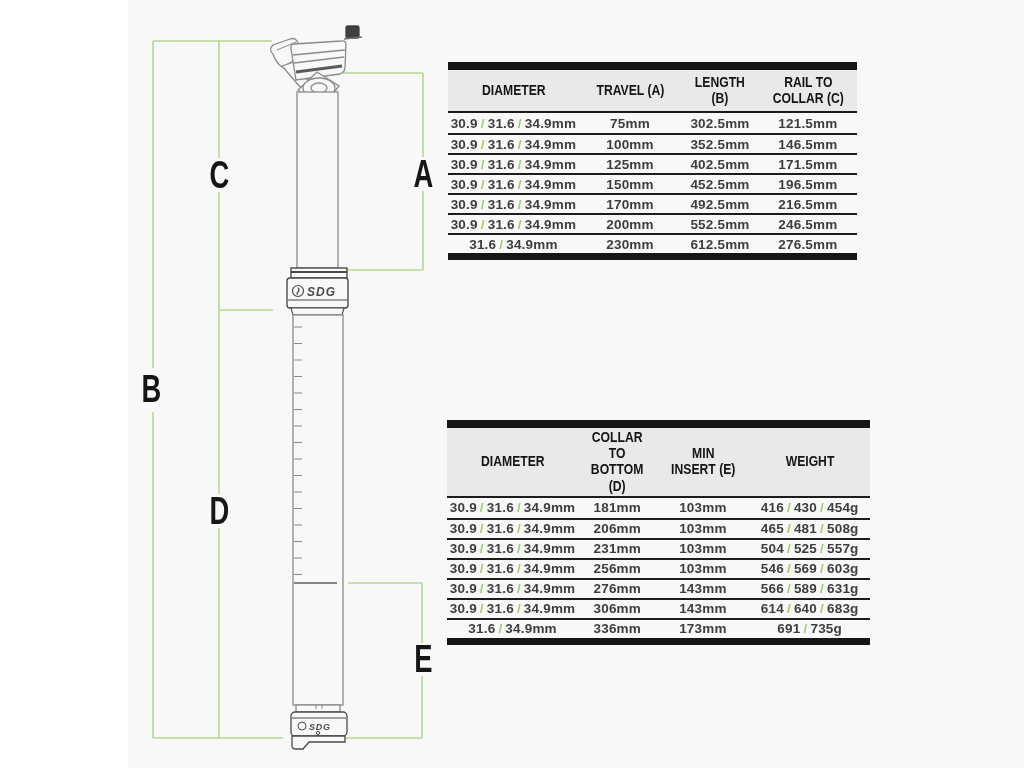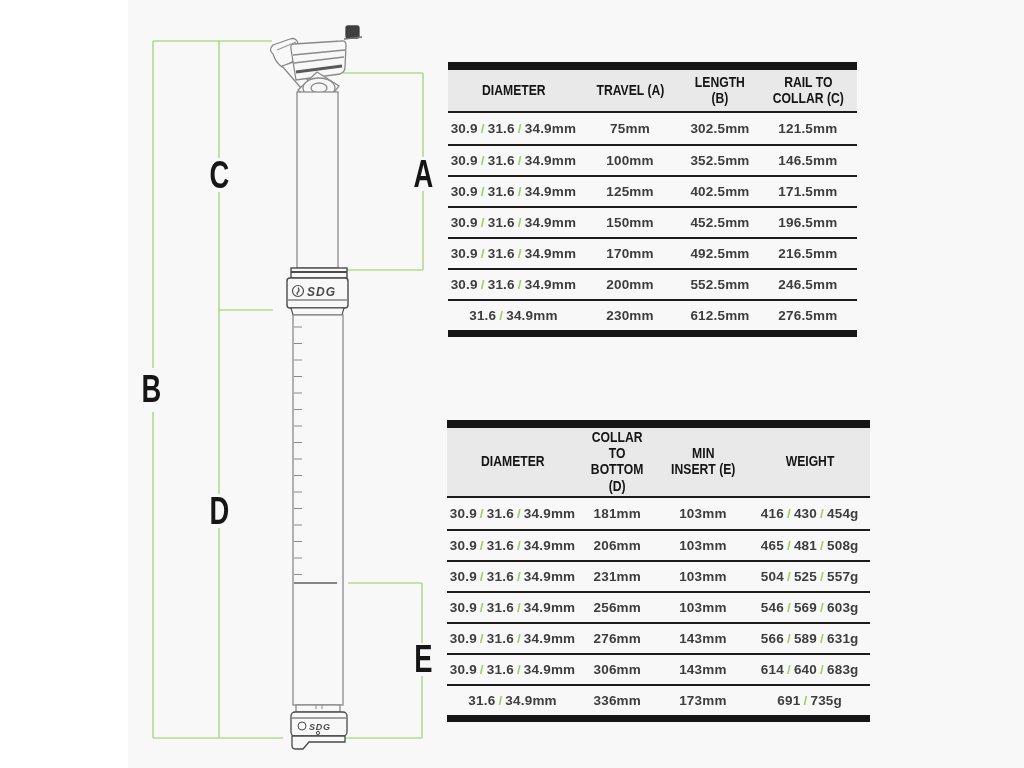--- a/index.html
+++ b/index.html
@@ -20,21 +20,21 @@
   .spec-table .bar { width:100%; background:#161616; }
   .spec-table .bar.top { height:8px; }
   .spec-table .bar.bottom { height:7px; }
   .thead { display:grid; grid-template-columns:var(--cols); align-items:center;
            justify-items:center; background:#e9e9e9; min-height:43px;
            border-bottom:2px solid #1c1c1c; padding:2px 0; }
   .th { font-weight:bold; font-size:14.5px; line-height:1.1; color:#141414;
         text-align:center; text-transform:uppercase; white-space:pre-line;
         transform:scale(0.84,1.02); letter-spacing:0; }
   .trow { display:grid; grid-template-columns:var(--cols); align-items:center;
-          justify-items:center; height:31px; background:#f8f8f8; }
+          justify-items:center; height:20px; background:#f8f8f8; }
   .trow + .trow { border-top:2px solid #1c1c1c; }
   .td { font-weight:bold; font-size:13.5px; color:#3d3d3d; letter-spacing:0.2px;
         white-space:nowrap; }
   .td .slash { color:#a4cc68; padding:0 3px; font-weight:bold; }
 
   .table-dimensions { left:448px; top:62px; width:409px; --cols:32% 25% 19% 24%; }
   .table-insertion  { left:447px; top:420px; width:423px; --cols:31% 18.5% 22% 28.5%; }
 </style>
 </head>
 <body>

